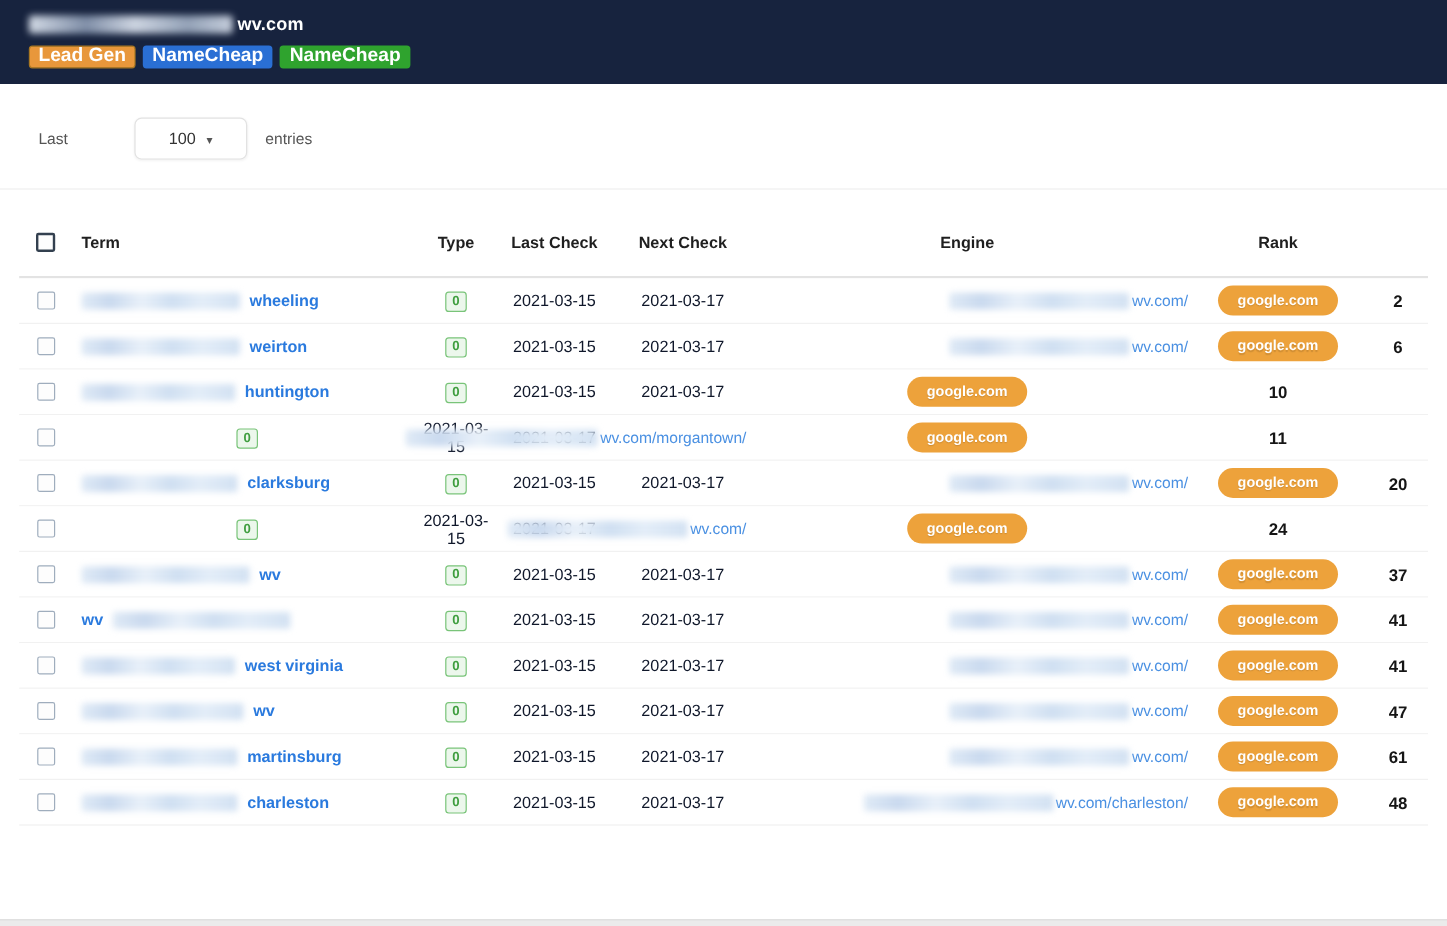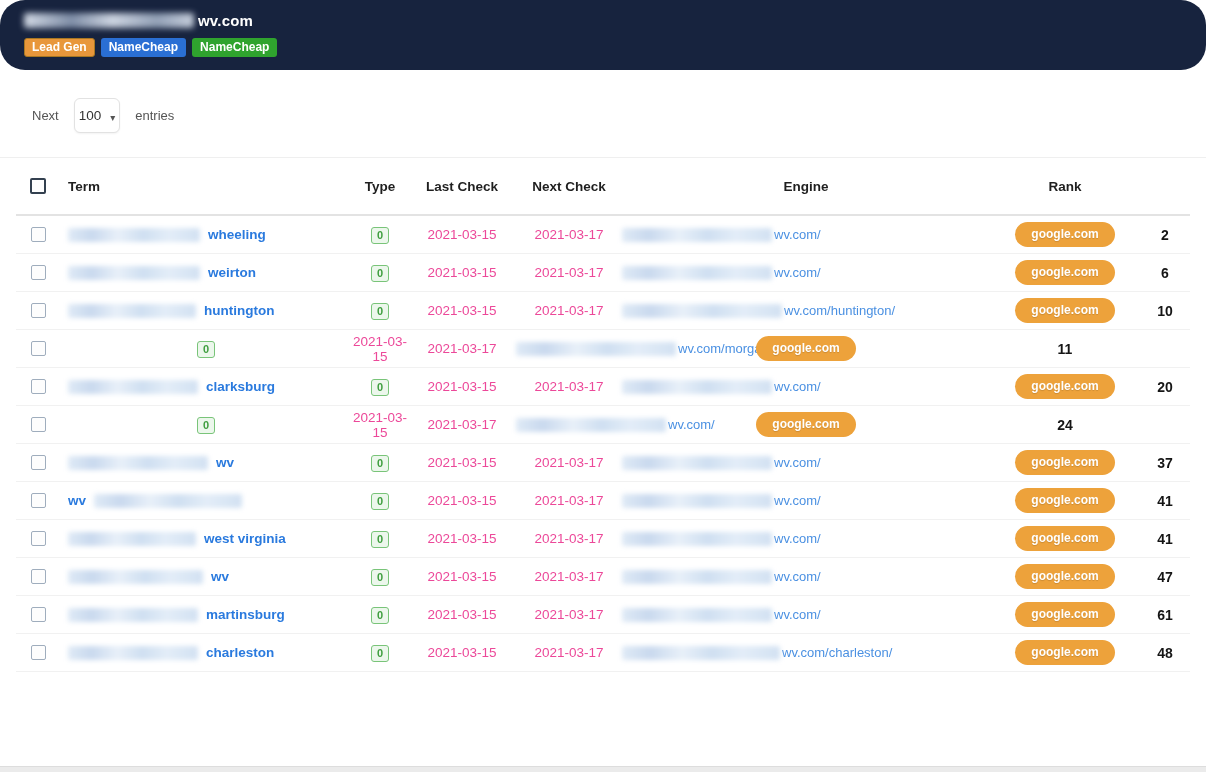--- a/index.html
+++ b/index.html
@@ -5,51 +5,51 @@
   * { margin:0; padding:0; box-sizing:border-box; }
   html, body { width:1206px; height:772px; }
   body {
     font-family:"Liberation Sans", sans-serif;
     background:#ffffff;
     overflow:hidden;
     position:relative;
   }
 
   
-  .app-header { background:var(--header-bg,#17233e); padding:12px 24px 13px;border-radius:25px; }
+  .app-header { background:var(--header-bg,#17233e); padding:12px 24px 13px; }
   .title-line { display:flex; align-items:center; gap:4px; }
   .title-blur {
     width:170px; height:15px; border-radius:3px;
     background:linear-gradient(90deg, rgba(226,233,243,.92), rgba(168,184,208,.72) 28%,
       rgba(224,231,242,.9) 52%, rgba(182,197,217,.78) 78%, rgba(221,229,241,.88));
     filter:blur(3px);
   }
   .title-text { color:#ffffff; font-size:15px; font-weight:bold; letter-spacing:.2px; }
   .badge-row { display:flex; gap:6px; margin-top:9px; }
   .hbadge {
-    color:#fff; font-size:12px; font-weight:bold;
+    color:#fff; font-size:16px; font-weight:bold;
     padding:2px 8px 3px; border-radius:3px; line-height:14px;
   }
   .hbadge.orange { background:#e8973b; border:1px solid #a87722; padding:1px 7px 2px; }
   .hbadge.blue   { background:#2a6fd4; }
   .hbadge.green  { background:#2fa32e; }
 
   
   .controls { padding:28px 32px 24px; display:flex; align-items:center; gap:15px; }
   .ctl-label { color:#555; font-size:13px; }
   .select-box {
     display:flex; align-items:flex-end; gap:9px;
     border:1px solid #e2e2e2; border-radius:6px;
-    padding:9px 4px; font-size:13.5px; color:#333;
-    box-shadow:0 1px 2px rgba(0,0,0,.05); cursor:pointer; background:#fff;
+    padding:9px 28px; font-size:13.5px; color:#333;
+    box-shadow:0 1px 2px rgba(0,0,0,.05); cursor:pointer; background:#fff;margin-left:40px;
   }
   .select-box .chev { color:#555; font-size:10px; line-height:10px; }
 
   
-  .table-wrap { padding:0 16px; border-top:1px solid #efefef; }
+  .table-wrap { padding:16px 16px; border-top:1px solid #efefef; }
   .trow {
     display:grid;
     grid-template-columns:44px 292px 56px 108px 106px 368px 150px 50px;
     align-items:center;
   }
   .thead { height:58px; border-bottom:2px solid #e3e3e3; }
   .thead .th { font-size:13.5px; font-weight:bold; color:#1f1f1f; }
   .c-left { text-align:left; padding-left:8px; }
   .c-center { text-align:center; }
 
@@ -68,22 +68,22 @@
     display:inline-block; height:14px; border-radius:2px;
     background:linear-gradient(90deg,#dfeaf6 0%,#c9d9ee 18%,#e8f0f9 38%,#cfdff1 57%,#e3edf8 76%,#d2e1f2 100%);
     filter:blur(2.5px);
     order:0; flex:0 0 auto;
   }
   .type-badge {
     display:inline-block; font-size:11px; font-weight:bold;
     color:#3f9e3f; border:1px solid #79c479; background:#ecf7ec;
     padding:1px 5px 2px; border-radius:3px; line-height:12px;
   }
-  .date-text { font-size:13.5px; color:#ec4899; }
-  .url-cell { display:flex; align-items:center; justify-content:flex-start; gap:2px; }
+  .date-text { font-size:13.5px; color:#0f172a; }
+  .url-cell { display:flex; align-items:center; justify-content:flex-end; gap:2px; }
   .url-text { color:#4a90e2; font-size:13px; white-space:nowrap; }
   .engine-cell { display:flex; justify-content:center; }
   .engine-pill {
     background:var(--accent,#eda23b); color:#fff; font-weight:bold; font-size:12px;
     width:100px; text-align:center; padding:5px 0 6px; border-radius:14px;
     text-shadow:0 1px 1px rgba(0,0,0,.15);
   }
   .rank-text { font-weight:bold; font-size:14px; color:#151515; }
 
   .footer-strip {
@@ -100,21 +100,21 @@
     <span class="title-text">wv.com</span>
   </div>
   <div class="badge-row">
     <span class="hbadge orange">Lead Gen</span>
     <span class="hbadge blue">NameCheap</span>
     <span class="hbadge green">NameCheap</span>
   </div>
 </div>
 
 <div class="controls">
-  <span class="ctl-label">Next</span>
+  <span class="ctl-label">Last</span>
   <div class="select-box">
     <span>100</span>
     <span class="chev">▾</span>
   </div>
   <span class="ctl-label">entries</span>
 </div>
 
 <div class="table-wrap">
 
   <div class="trow thead">
@@ -180,24 +180,20 @@
     </div>
     <div class="term-cell">
       <span class="redact" style="width: 128px;"></span>
       <span class="term-text">huntington</span>
     </div>
     <div class="c-center">
       <span class="type-badge">0</span>
     </div>
     <div class="c-center date-text">2021-03-15</div>
     <div class="c-center date-text">2021-03-17</div>
-    <div class="url-cell">
-      <span class="redact" style="width: 160px;"></span>
-      <span class="url-text">wv.com/huntington/</span>
-    </div>
     <div class="engine-cell">
       <span class="engine-pill">google.com</span>
     </div>
     <div class="c-center rank-text">10</div>
   </div>
       <div class="trow data-row">
     <div class="c-check">
       <span class="checkbox"></span>
     </div>
     <div class="c-center">

